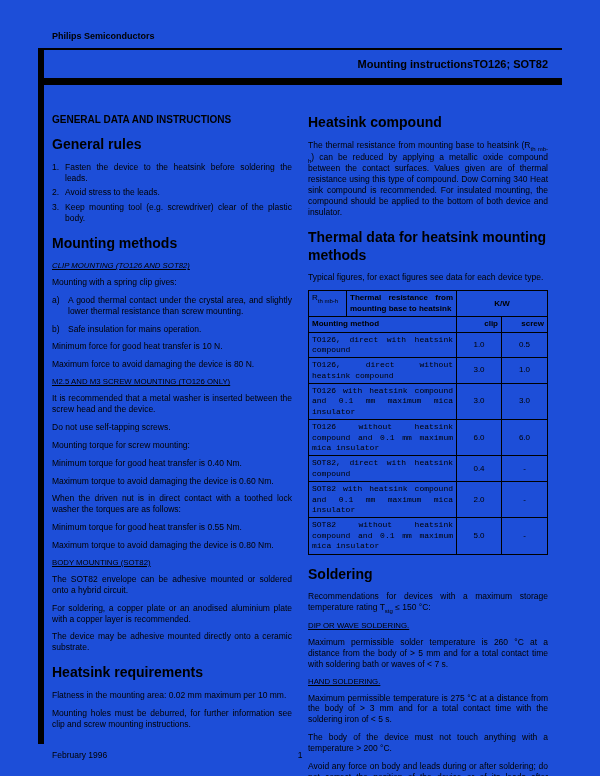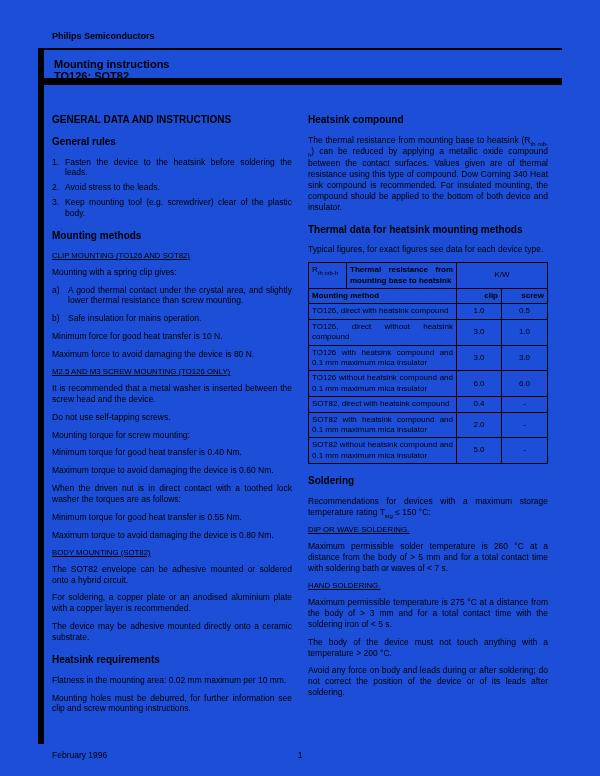--- a/index.html
+++ b/index.html
@@ -1,47 +1,47 @@
 <!DOCTYPE html>
 <html><head>
 <meta charset="utf-8">
 <style>
   html,body{margin:0;padding:0;}
   body{width:600px;height:776px;background:#fff;position:relative;font-family:"Liberation Sans",sans-serif;color:#000;}
   .page{position:absolute;inset:0;background:#1d4ed8;overflow:hidden;}
   .brand{position:absolute;left:52px;top:31px;font-size:9px;font-weight:bold;}
   .top-rule{position:absolute;left:38px;top:48px;width:524px;height:1.5px;background:#000;}
   .left-bar{position:absolute;left:38px;top:48px;width:6px;height:696px;background:#000;}
-  .title-row{position:absolute;left:54px;top:58px;width:494px;display:flex;justify-content:flex-end;align-items:baseline;flex-direction:column;}
+  .title-row{position:absolute;left:54px;top:58px;width:494px;display:flex;justify-content:flex-end;align-items:baseline;}
   .doc-title,.product{font-size:11px;font-weight:bold;}
   .thick-bar{position:absolute;left:38px;top:78px;width:524px;height:7px;background:#000;}
   .col{position:absolute;top:106px;width:240px;font-size:8.5px;line-height:1.28;}
   .col-left{left:52px;}
   .col-right{left:308px;}
   .col > :first-child{margin-top:8px;}
   .h1{font-size:10px;font-weight:bold;margin:0 0 9px;}
-  .h2{font-size:10px;font-weight:bold;margin:11px 0 8px;}
+  .h2{font-size:14px;font-weight:bold;margin:11px 0 8px;}
   .h1 + .h2{margin-top:5px;}
   p{margin:0 0 7px;text-align:justify;}
   .subhead{font-size:7.8px;text-decoration:underline;margin:4px 0 6px;}
-  .h2 + .subhead{margin-top:0;}
+  .h2 + .subhead{margin-top:0;font-style:italic;}
   .li{display:flex;margin:0 0 4px;}
   .li .marker{flex:none;width:13px;}
   .li.alpha .marker{width:16px;}
   .li .litext{flex:1;text-align:justify;}
   .li.alpha{margin-bottom:7px;}
   sub{font-size:6px;line-height:1;}
   table{border-collapse:collapse;width:100%;margin:2px 0 4px;border:1.5px solid #000;}
   td{border:1px solid #000;padding:2px 3px;font-size:8px;vertical-align:top;line-height:1.3;}
   td.sym-cell{white-space:nowrap;}
   td.desc-cell{font-weight:bold;text-align:justify;}
-  td.unit-cell{font-weight:normal;text-align:center;vertical-align:middle;}
+  td.unit-cell{font-weight:bold;text-align:center;vertical-align:middle;}
   td.mh-cell{font-weight:bold;}
   td.colhead{font-weight:bold;text-align:right;}
-  td.method{text-align:justify;}
+  td.method{text-align:justify;font-family:Liberation Mono, monospace;}
   td.num{text-align:center;vertical-align:middle;}
   .footer-date{position:absolute;left:52px;top:750px;font-size:8.5px;}
   .footer-page{position:absolute;left:0;top:750px;width:600px;text-align:center;font-size:8.5px;}
 </style>
 </head>
 <body>
 
 <div class="page">
 
   <div class="brand">Philips Semiconductors</div>

